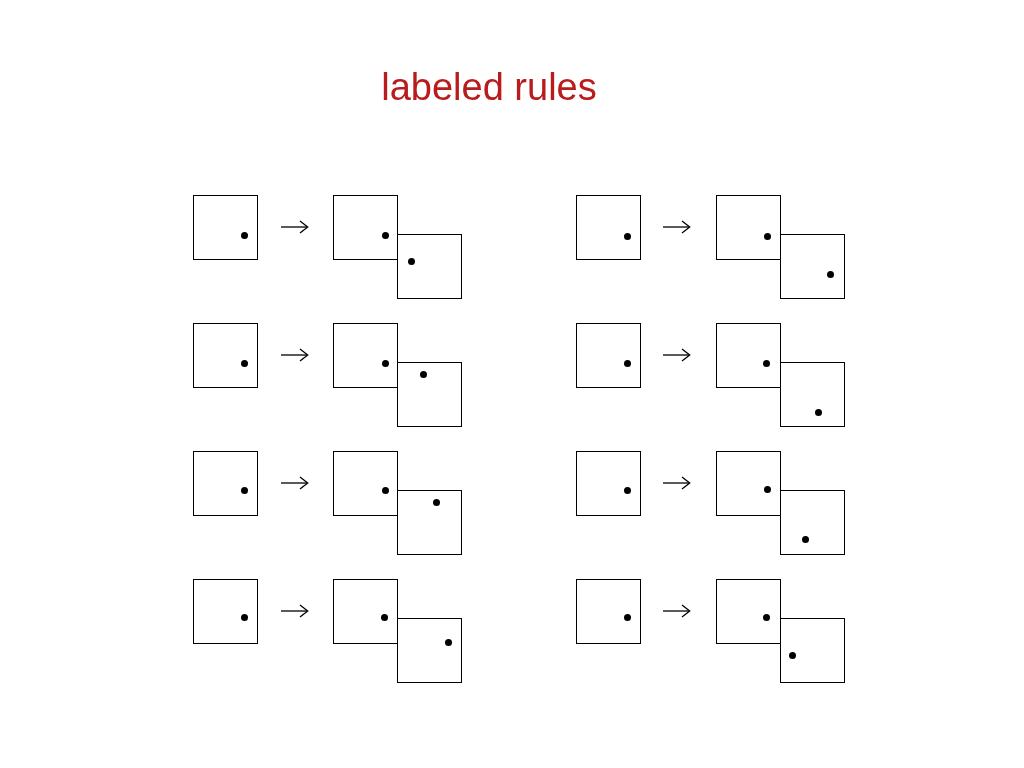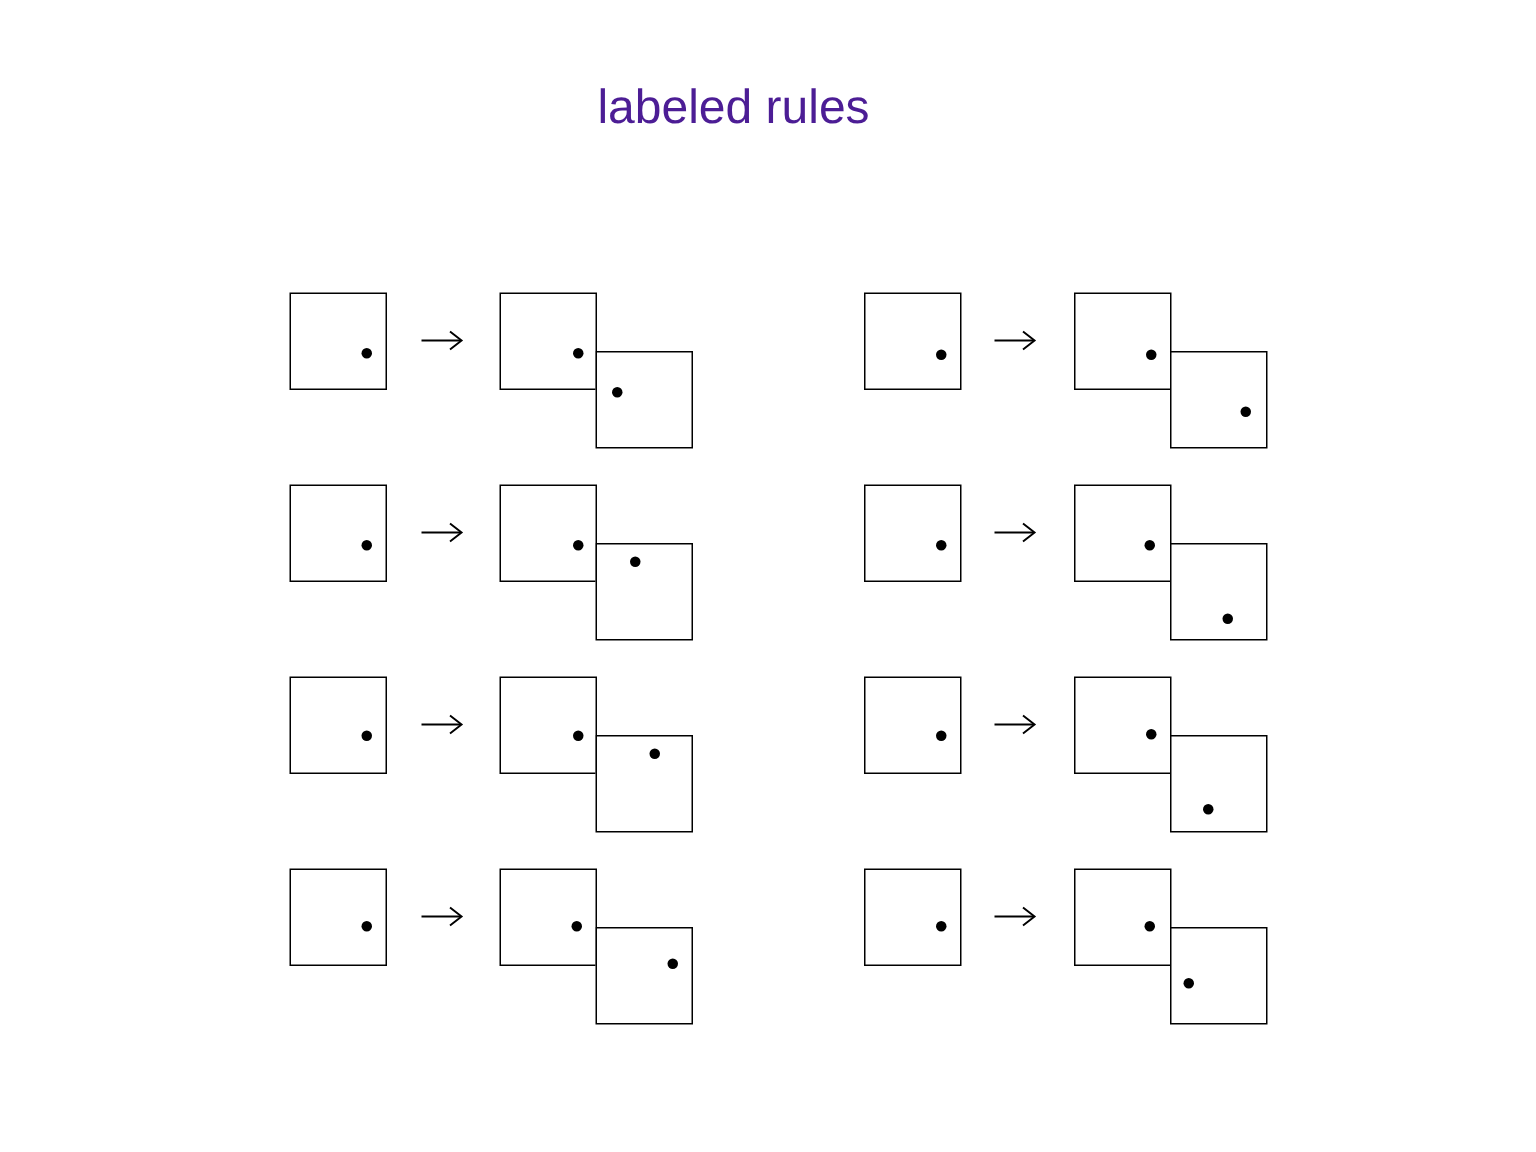--- a/index.html
+++ b/index.html
@@ -11,26 +11,26 @@
     position: relative;
     width: 1024px;
     height: 768px;
     background: #ffffff;
     overflow: hidden;
     font-family: "Liberation Sans", sans-serif;
   }
   #figure-title {
     position: absolute;
     left: 489px;
-    top: 56px;
+    top: 72px;
     transform: translateX(-50%);
-    font-size: 32px;
+    font-size: 38px;
     font-weight: normal;
     line-height: 30px;
-    color: #4c1d95;
+    color: #b91c1c;
     white-space: nowrap;
   }
   .square {
     position: absolute;
     width: 65px;
     height: 65px;
     box-sizing: border-box;
     border: 1px solid #000000;
     background: #ffffff;
   }

